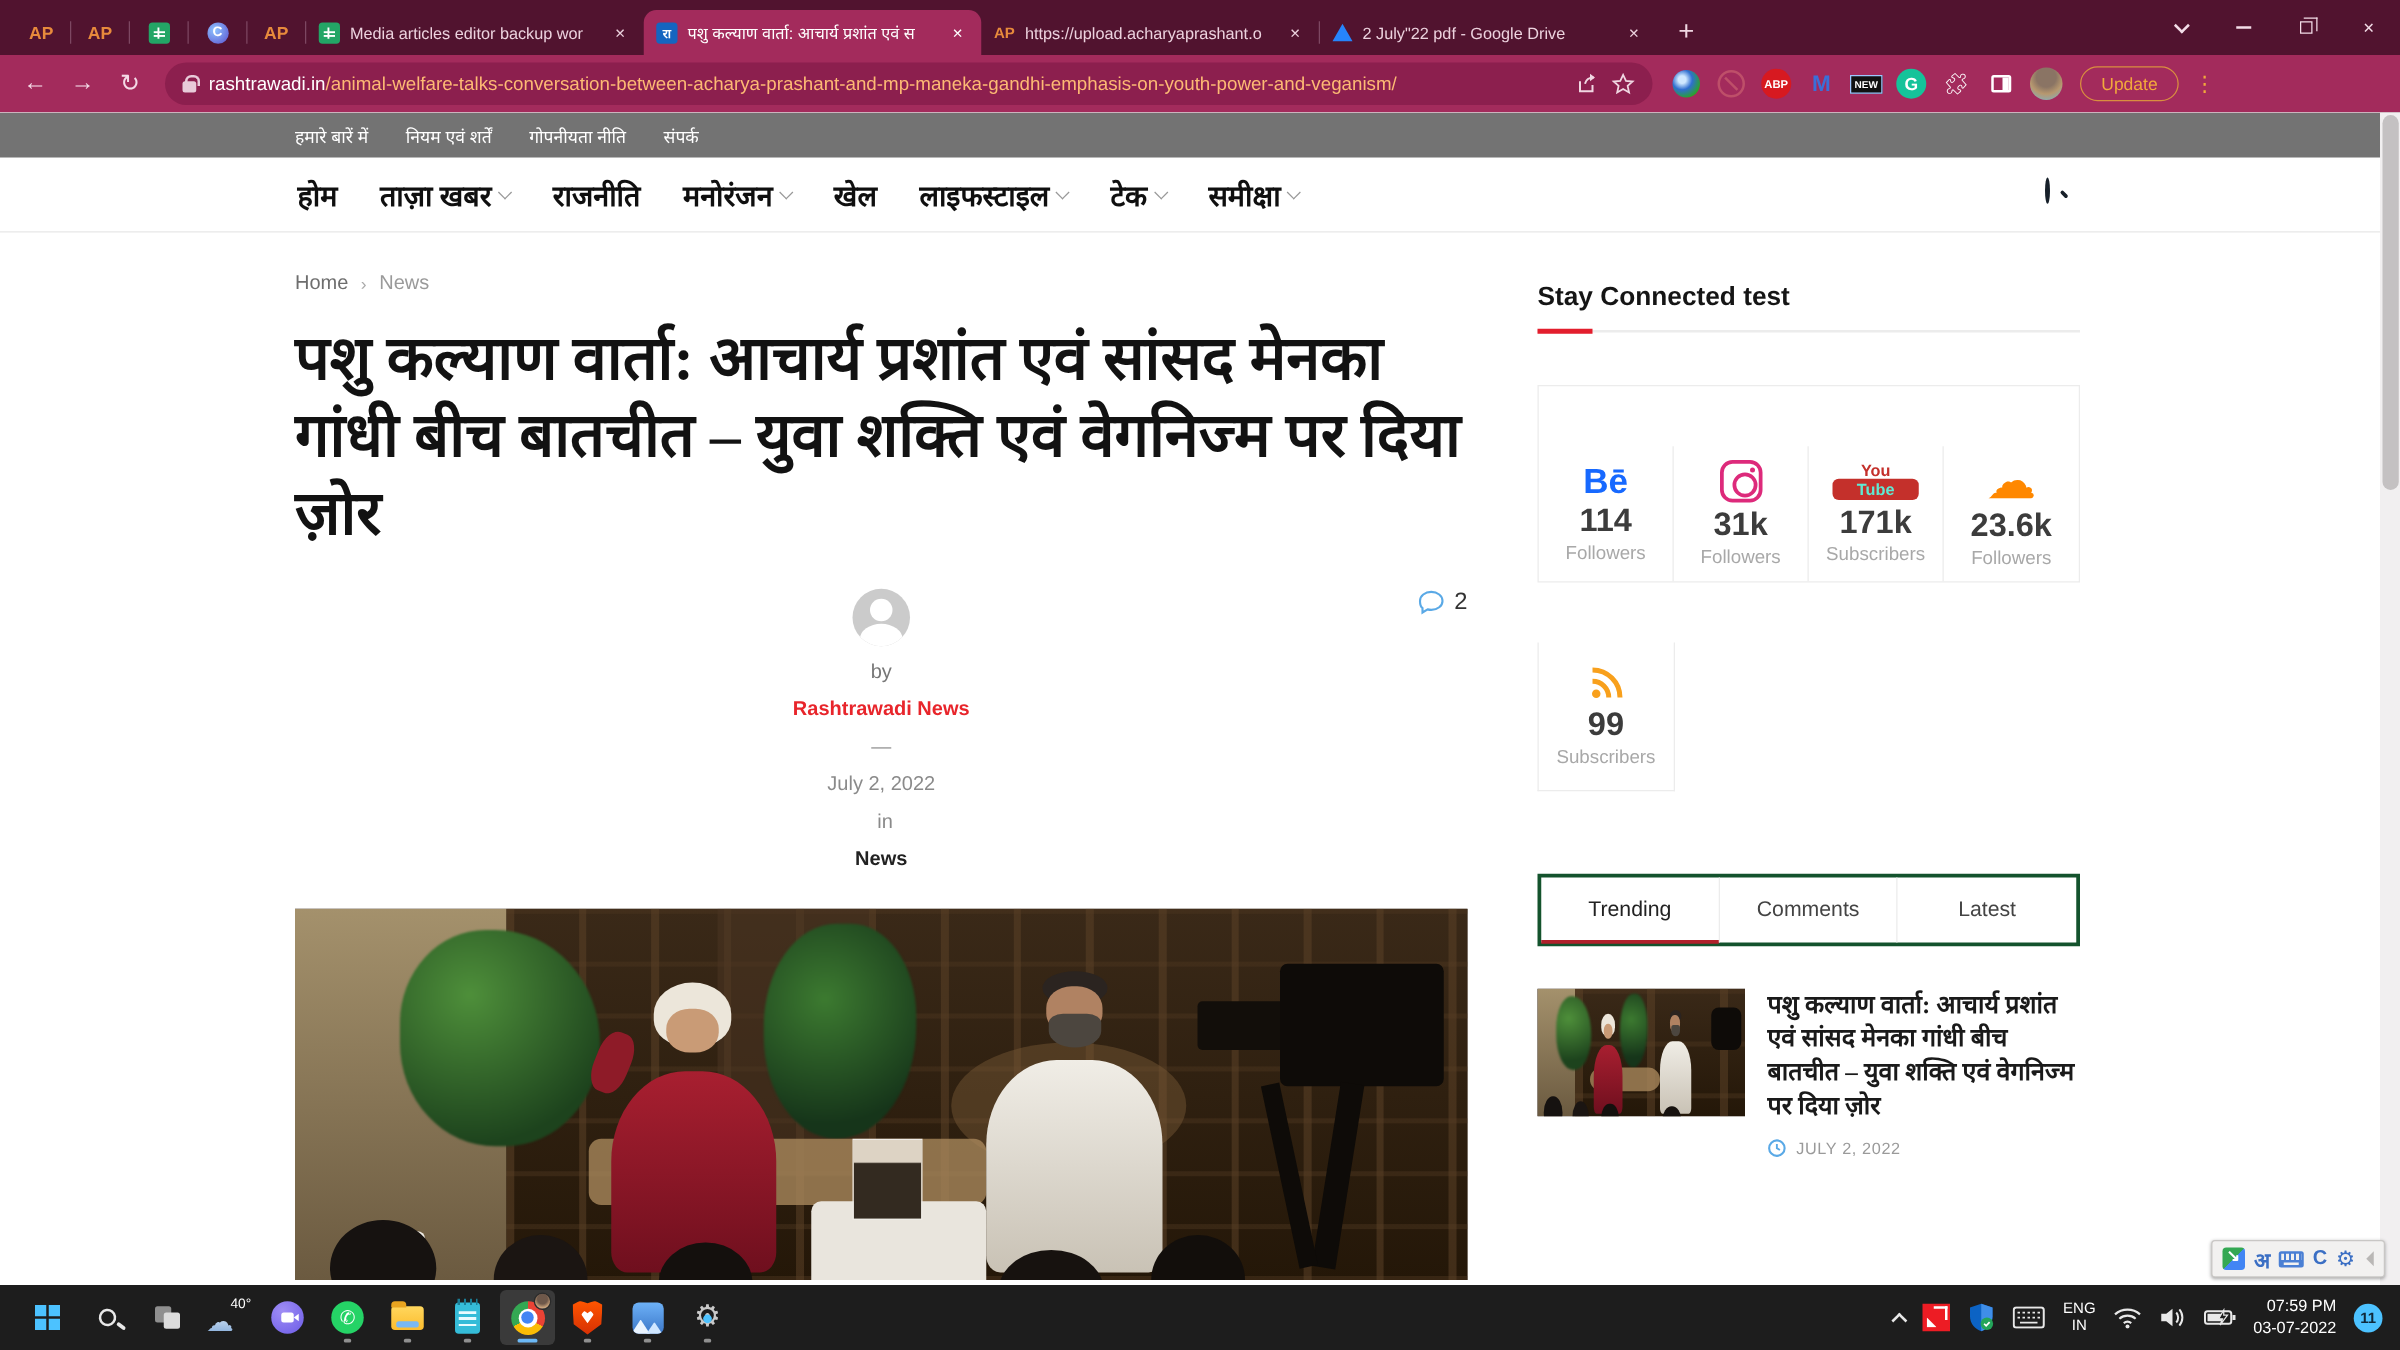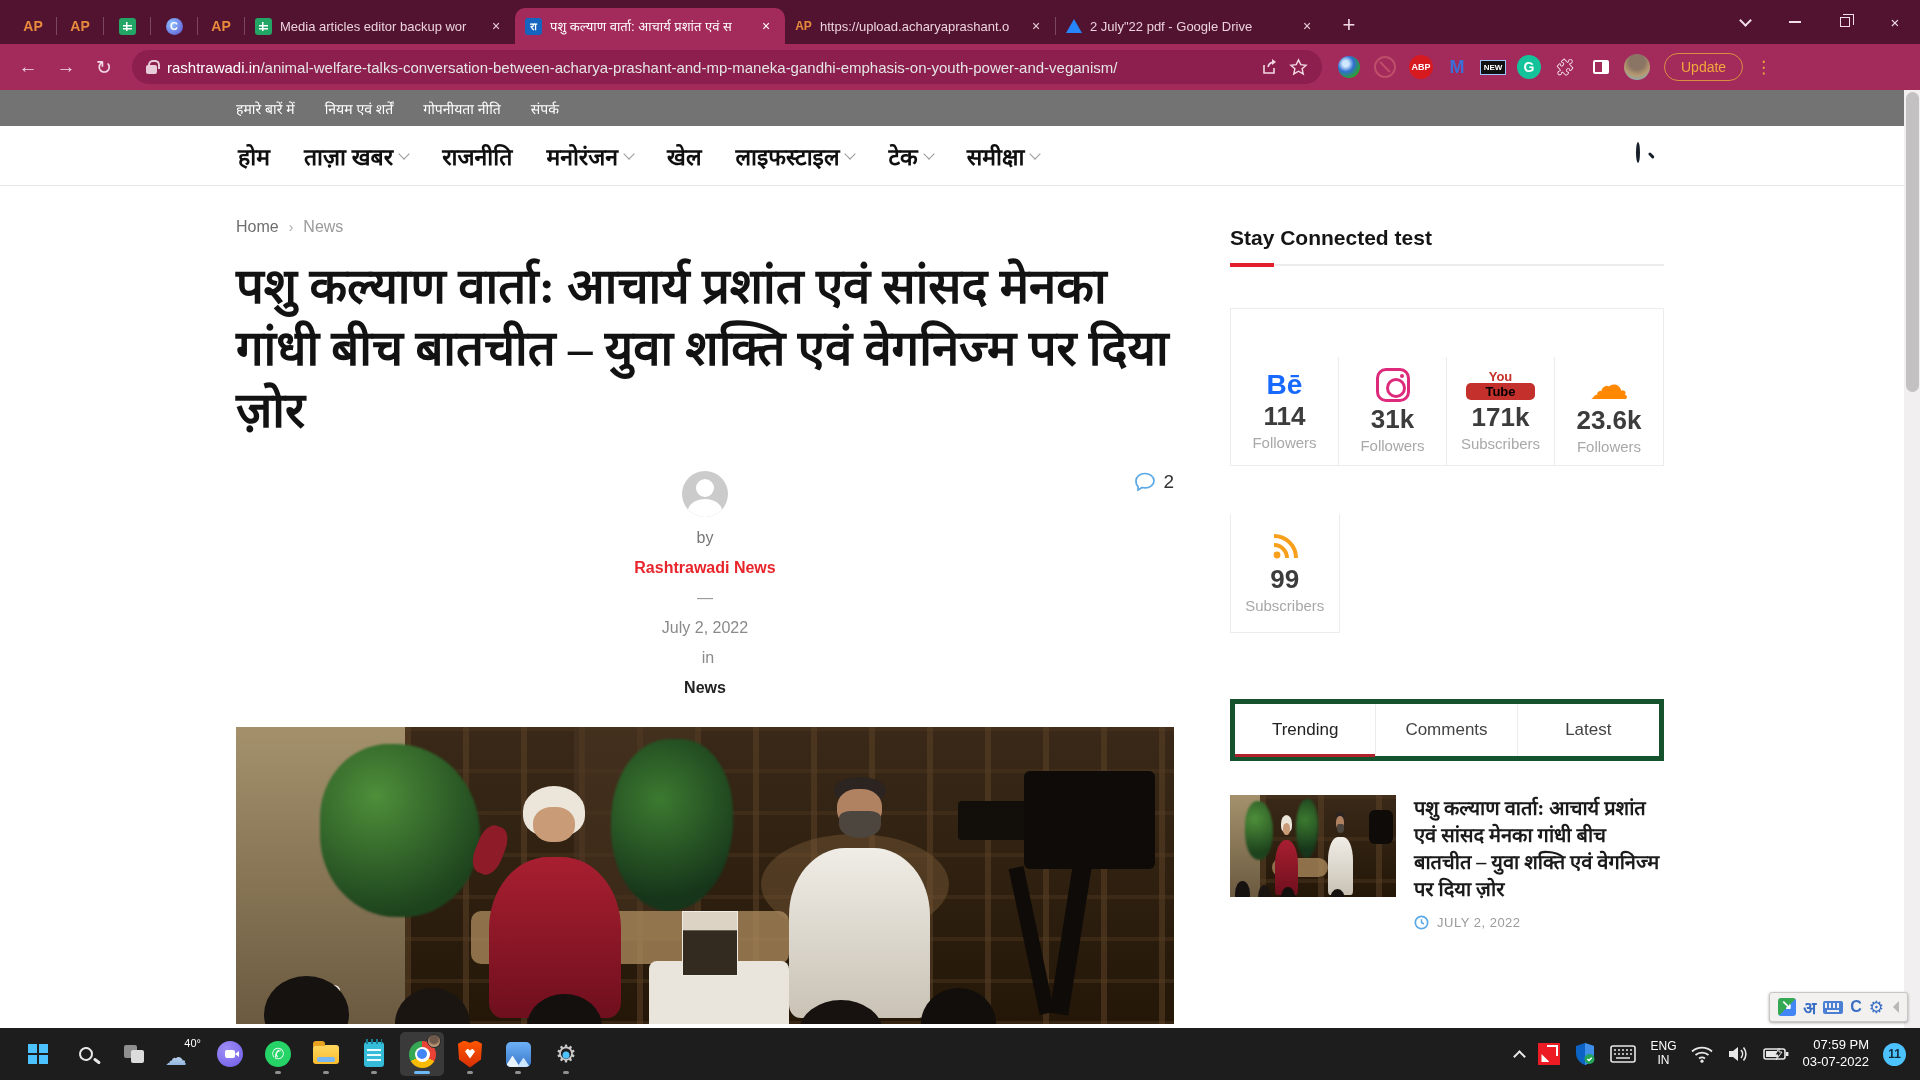--- a/index.html
+++ b/index.html
@@ -46,21 +46,21 @@
   .toolbar { height:46px; background:#a32b5c; display:flex; align-items:center; padding:0 12px; gap:6px; }
   .nav-btn { width:32px; height:32px; display:flex; align-items:center; justify-content:center;
              color:#f4dae6; font-size:19px; border-radius:50%; }
   .omnibox { flex:0 0 1190px; height:34px; background:#8c1f4e; border-radius:17px; display:flex;
              align-items:center; padding:0 14px; gap:10px; margin:0 6px; }
   .lock-icon { width:11px; height:9px; background:#e8cbd9; border-radius:2px; position:relative; margin-top:4px; }
   .lock-icon::before { content:""; position:absolute; left:1.5px; top:-5px; width:8px; height:7px;
                        border:2px solid #e8cbd9; border-bottom:none; border-radius:5px 5px 0 0; }
   .url { font-size:15px; white-space:nowrap; overflow:hidden; flex:1; }
   .url .domain { color:#ffffff; }
-  .url .path { color:#e5e5e5; }
+  .url .path { color:#fdba74; }
   .omni-ico { color:#f0d7e2; flex:0 0 auto; display:flex; }
   .ext-icon { width:30px; height:30px; display:flex; align-items:center; justify-content:center; border-radius:50%; flex:0 0 auto;}
   .idm-globe { width:22px; height:22px; border-radius:50%;
                background:radial-gradient(circle at 35% 35%, #cfe8ff 15%, #2f6fd0 40%, #2aa32a 75%); }
   .ext-blocked { width:22px; height:22px; border-radius:50%; border:2px solid #c75b6e; position:relative; opacity:.75;}
   .ext-blocked::before { content:""; position:absolute; left:2px; top:8px; width:14px; height:2px;
                          background:#c75b6e; transform:rotate(45deg); }
   .abp-badge { background:#d71920; color:#fff; font-size:9px; font-weight:bold; border-radius:50%;
                width:24px; height:24px; display:flex; align-items:center; justify-content:center; }
   .mb-badge { color:#3a6fd8; font-size:18px; font-weight:900; }
@@ -171,24 +171,24 @@
   .s-count { font-size:26px; font-weight:bold; color:#3c3c3c; }
   .s-label { font-size:15px; color:#a8a8a8; }
   .behance-ico { color:#1769ff; font-weight:900; font-size:28px; line-height:1; }
   .insta-ico { width:34px; height:34px; border:3px solid #dd2a7b; border-radius:10px; position:relative; }
   .insta-ico::before { content:""; position:absolute; left:7px; top:7px; width:14px; height:14px;
                        border:3px solid #dd2a7b; border-radius:50%; }
   .insta-ico::after { content:""; position:absolute; right:3px; top:3px; width:4px; height:4px;
                       border-radius:50%; background:#dd2a7b; }
   .yt-ico { display:flex; flex-direction:column; align-items:center; line-height:1; }
   .yt-top { color:#c4302b; font-size:13px; font-weight:bold; }
-  .yt-bottom { background:#c4302b; color:#000000; font-size:13px; font-weight:bold; border-radius:5px; padding:2px 19px; }
+  .yt-bottom { background:#c4302b; color:#5eead4; font-size:13px; font-weight:bold; border-radius:5px; padding:2px 19px; }
   .sc-ico { color:#ff8800; font-size:40px; line-height:.9; }
   .rss-ico, .clock-ico { display:block; }
-  .sb-tabs { margin-top:66px; display:grid; grid-template-columns:1fr 1fr 1fr; border:5px solid #14532d; }
+  .sb-tabs { margin-top:66px; display:grid; grid-template-columns:1fr 1fr 1fr; border:3px solid #14532d; }
   .sb-tab { height:52px; display:flex; align-items:center; justify-content:center; font-size:17px; color:#444;
             border-right:1px solid #ececec; position:relative; }
   .sb-tab:last-child { border-right:none; }
   .sb-tab.active { color:#222; }
   .sb-tab.active::after { content:""; position:absolute; left:0; right:0; bottom:-1px; height:3px; background:#b0212b; }
   .trend-item { margin-top:34px; display:flex; gap:18px; }
   .trend-title { font-size:20px; font-weight:bold; line-height:1.35; color:#1a1a1a;
                  font-family:"Liberation Serif", serif; }
   .trend-date { margin-top:12px; display:flex; align-items:center; gap:8px; font-size:13px; color:#9a9a9a;
                 letter-spacing:.5px; }

